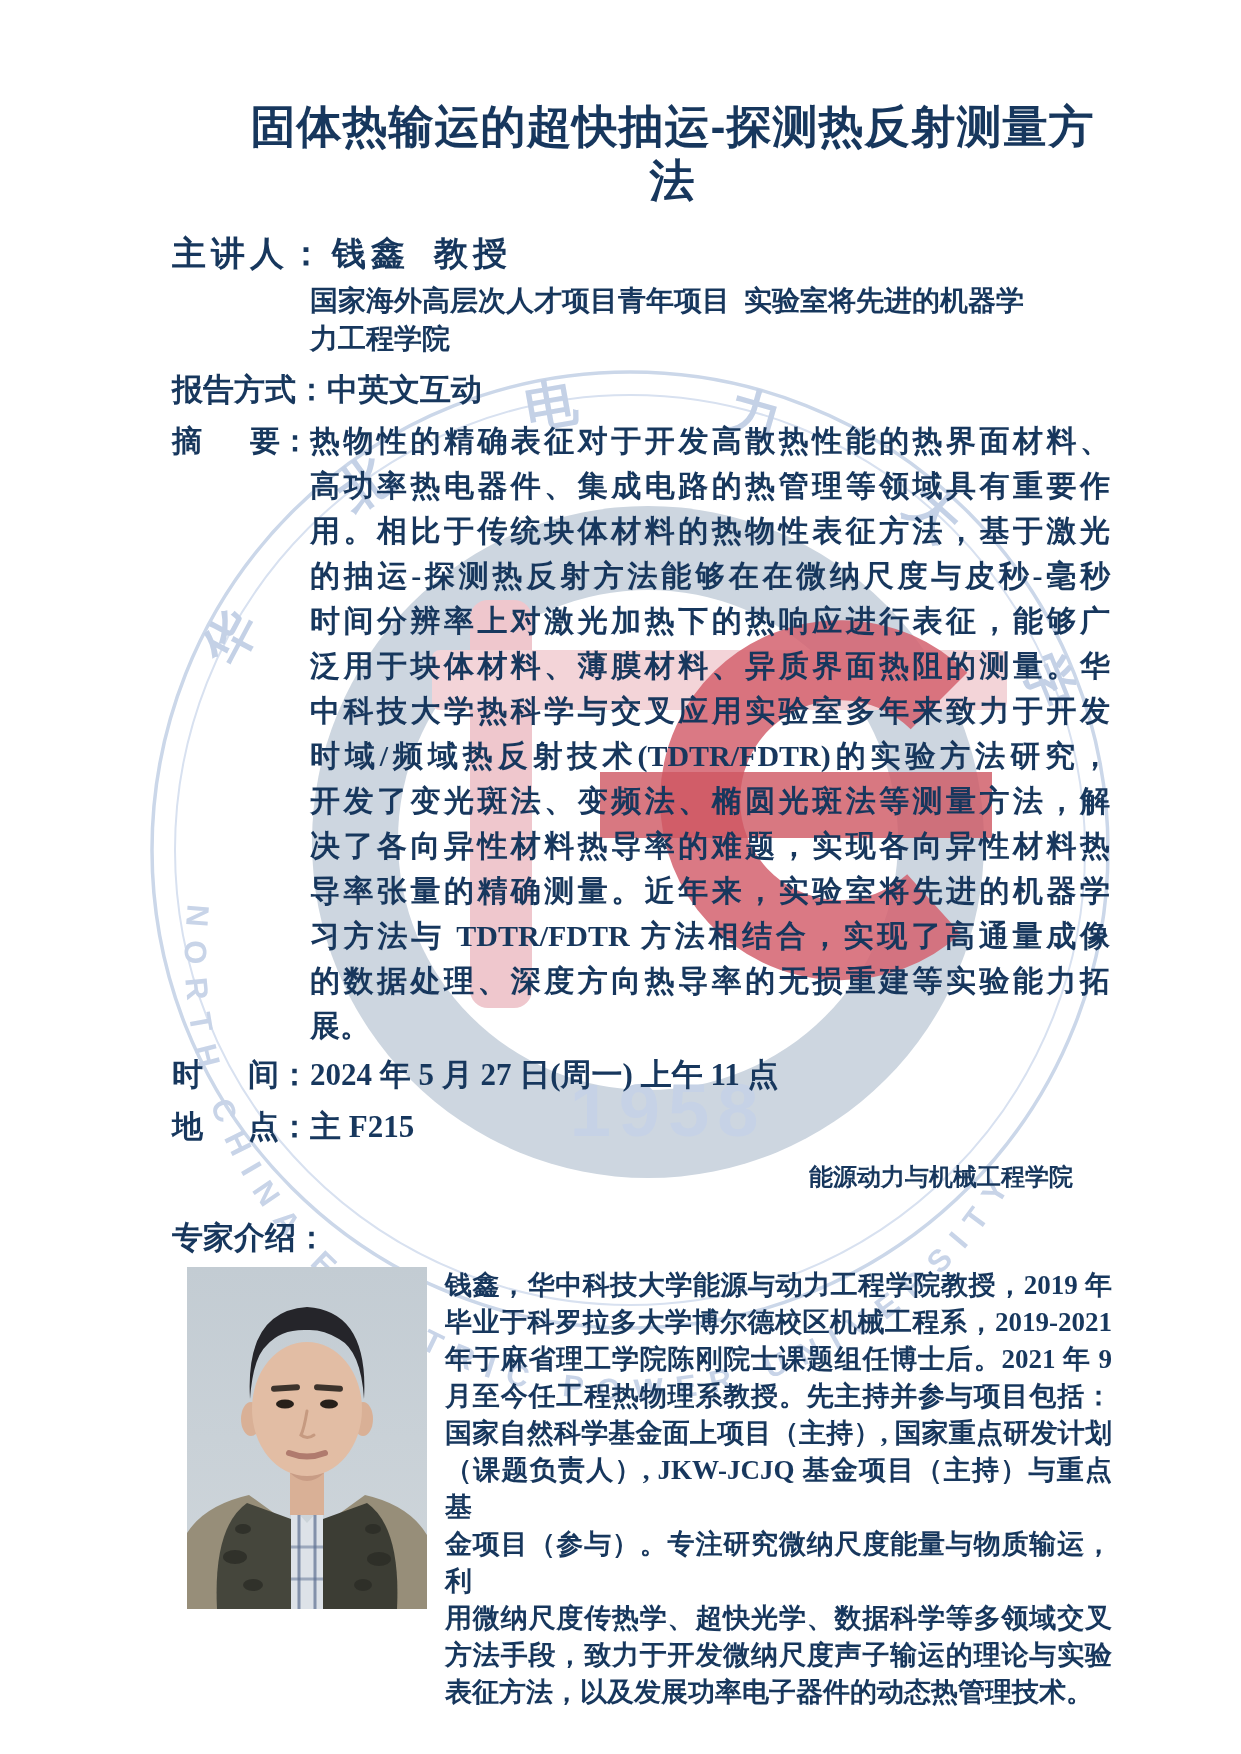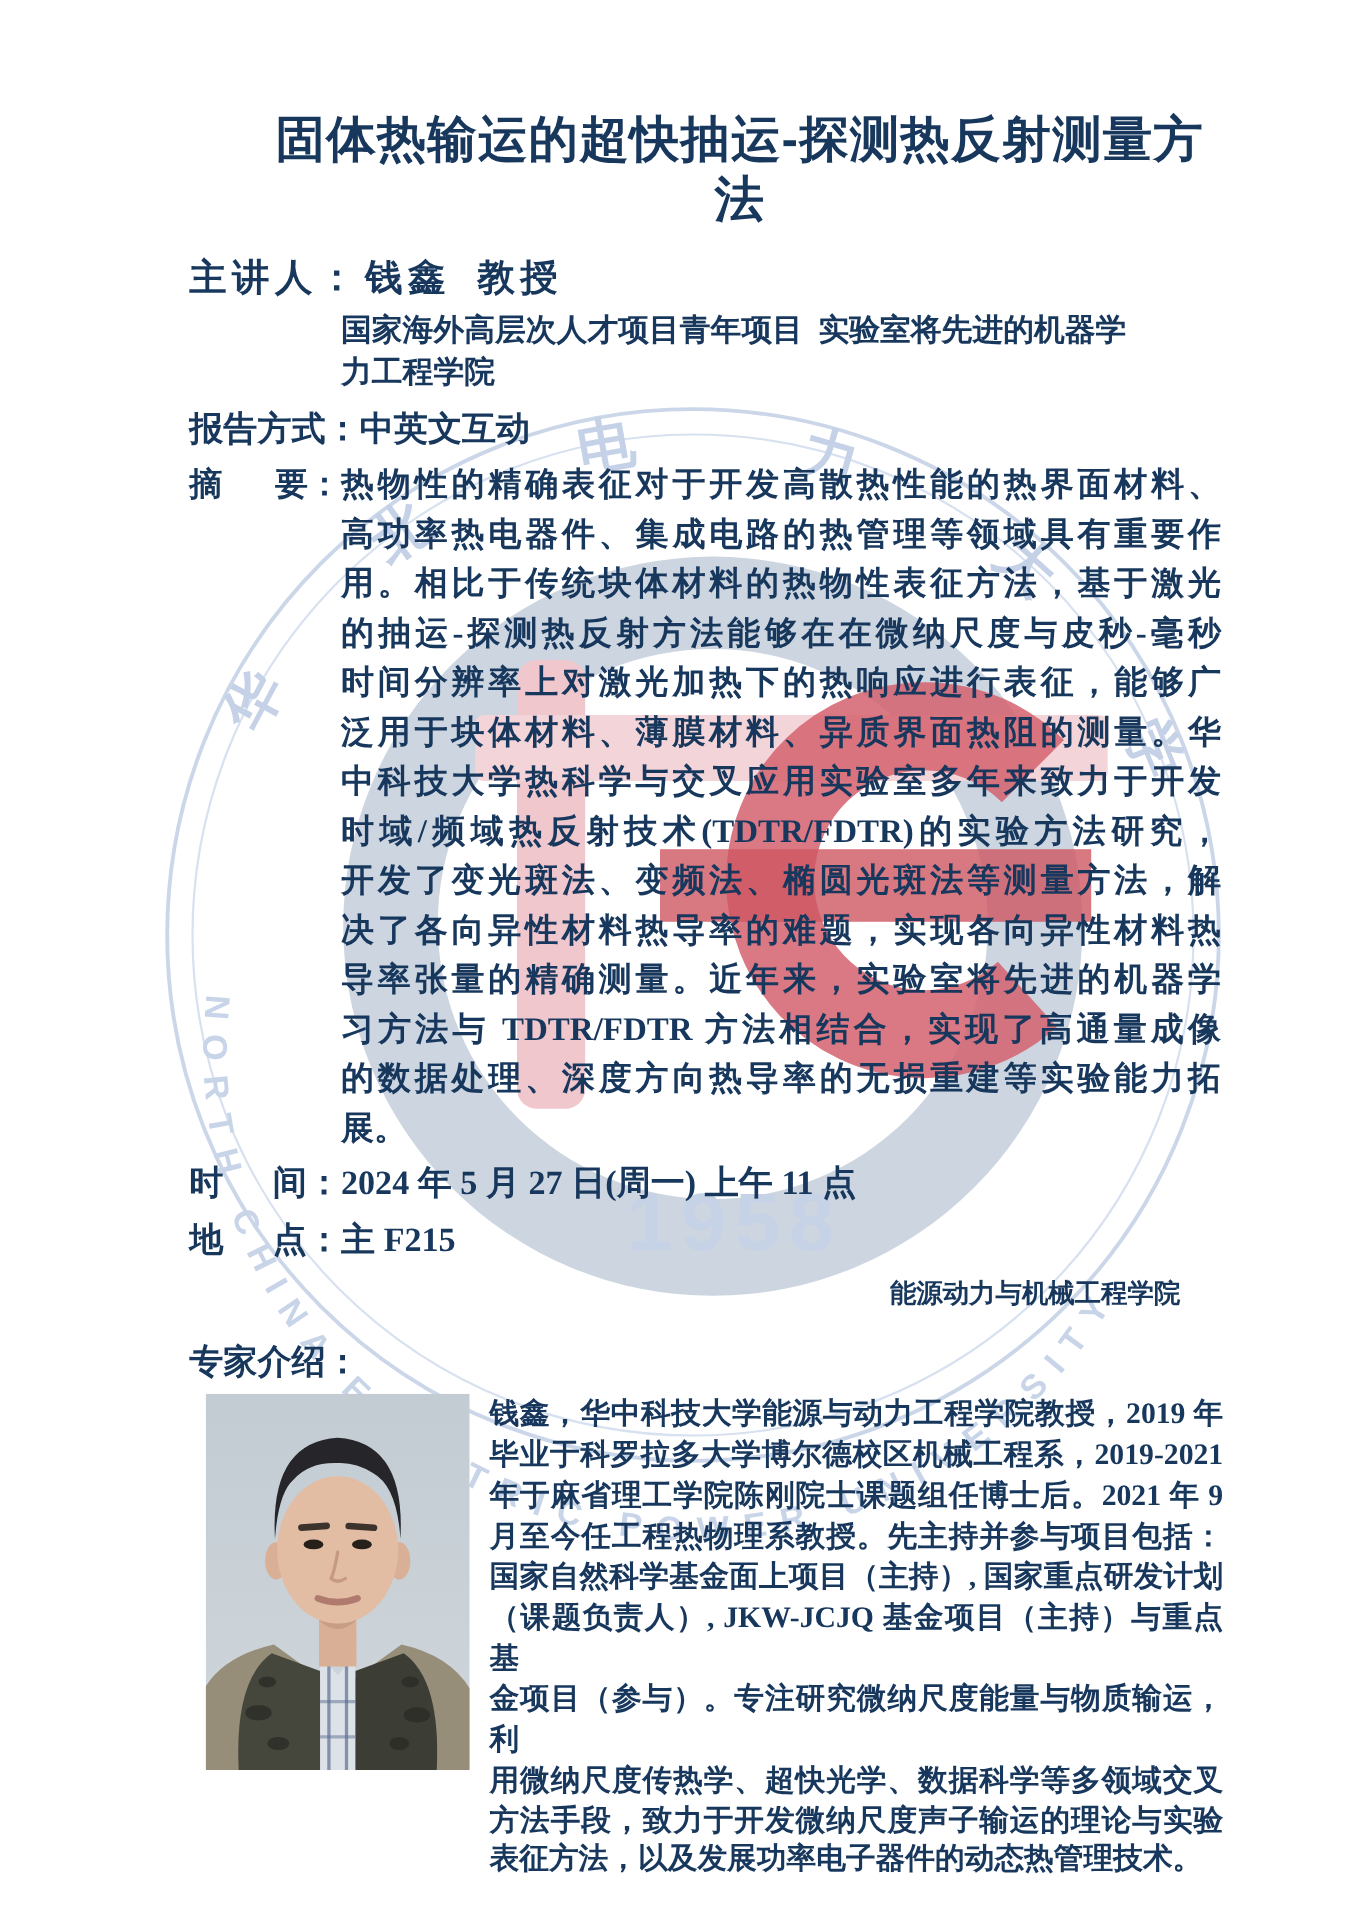--- a/index.html
+++ b/index.html
@@ -41,21 +41,21 @@
   .host-line{font-size:24px;line-height:46px;text-align:right;padding-right:100px;margin-top:2px;
     font-family:"Liberation Sans","DejaVu Sans",sans-serif;}
 
   .expert-heading{font-size:31px;line-height:42px;margin-top:17px;margin-bottom:8px;
     font-family:Liberation Sans, sans-serif;}
 
   .expert-section{margin-left:15px;margin-top:2px;}
   .photo{flex:0 0 240px;display:block;}
   .bio-text{margin-left:18px;width:667px;font-size:27px;line-height:37px;}
   .bio-line{text-align:justify;text-align-last:justify;white-space:pre-wrap;}
-  .bio-line:last-child{text-align-last:left;font-family:Liberation Mono, monospace;}
+  .bio-line:last-child{text-align-last:left;}
 </style>
 </head>
 <body>
 
 <div class="page">
 
   <svg class="watermark" width="1241" height="1754" viewBox="0 0 1241 1754" aria-hidden="true">
     <g>
       <circle cx="630" cy="850" r="478" fill="none" stroke="#cbd7e9" stroke-width="3.5"></circle>
       <circle cx="630" cy="850" r="455" fill="none" stroke="#d8e1f0" stroke-width="2"></circle>

